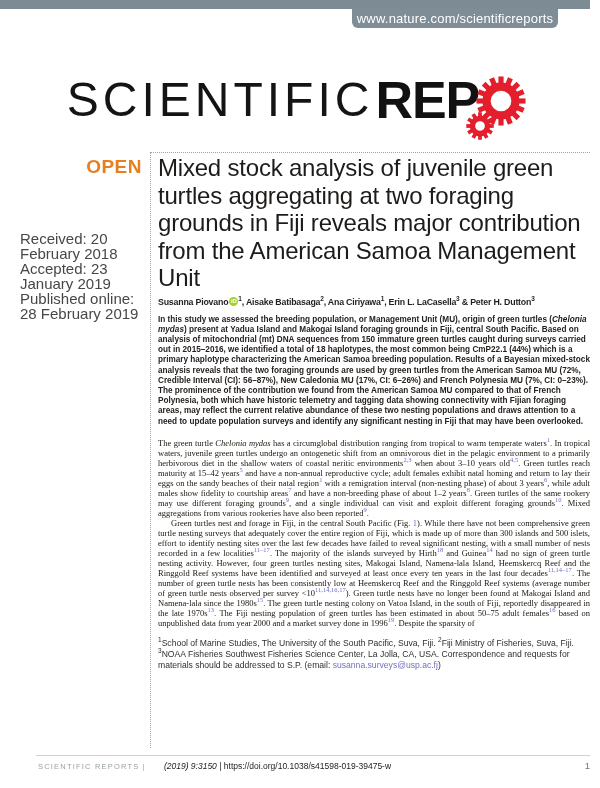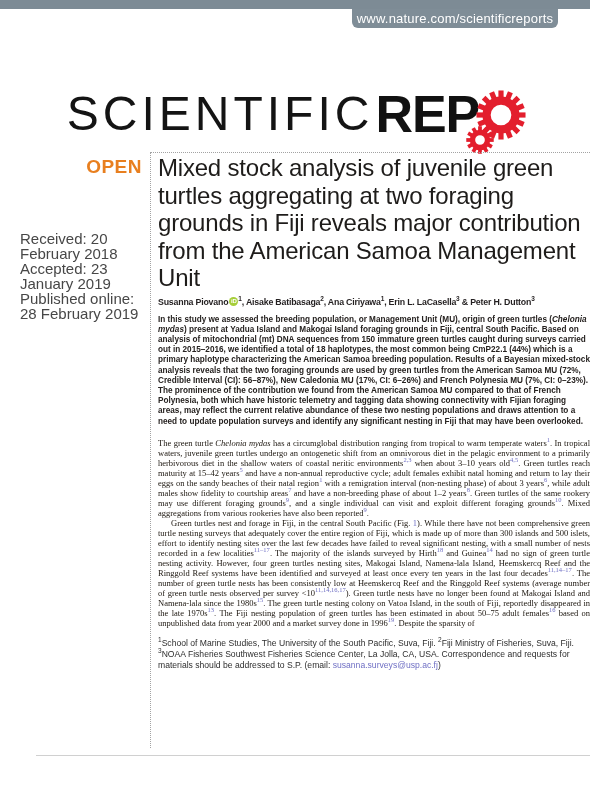--- a/index.html
+++ b/index.html
@@ -13,21 +13,21 @@
   .topbar { position:absolute; left:0; top:0; width:590px; height:9px; background:#7d8b95; }
   .url-badge {
     position:absolute; left:352px; top:9px; width:206px; height:19px;
     background:#7f8d97; border-radius:0 0 6px 6px;
     color:#ffffff; font-size:13px; letter-spacing:.2px;
     display:flex; align-items:center; justify-content:center;
   }
   
   .logo {
     position:absolute; top:60px; left:0; right:10px;
-    display:flex; justify-content:center; align-items:flex-end;
+    display:flex; justify-content:center; align-items:center;
     white-space:nowrap; height:80px;
   }
   .logo-sci {
     font-size:48px; font-weight:400; letter-spacing:4px; color:#141414;
     line-height:52px;
   }
   .logo-rep { font-size:52px; font-weight:700; letter-spacing:-1px; color:#111; line-height:52px; }
   .logo-rep.left { margin-left:2px; }
   .gear-slot { position:relative; display:inline-block; width:44px; height:52px; vertical-align:top; }
   .gear-big { position:absolute; left:-3px; top:2px; width:50px; height:50px; overflow:visible; }
@@ -156,14 +156,19 @@
     <div class="authors">Susanna Piovano<span class="orcid">iD</span><sup>1</sup>, Aisake Batibasaga<sup>2</sup>, Ana Ciriyawa<sup>1</sup>, Erin L. LaCasella<sup>3</sup> &amp; Peter H. Dutton<sup>3</sup></div>
     <div class="abstract">In this study we assessed the breeding population, or Management Unit (MU), origin of green turtles (<em>Chelonia mydas</em>) present at Yadua Island and Makogai Island foraging grounds in Fiji, central South Pacific. Based on analysis of mitochondrial (mt) DNA sequences from 150 immature green turtles caught during surveys carried out in 2015–2016, we identified a total of 18 haplotypes, the most common being CmP22.1 (44%) which is a primary haplotype characterizing the American Samoa breeding population. Results of a Bayesian mixed-stock analysis reveals that the two foraging grounds are used by green turtles from the American Samoa MU (72%, Credible Interval (CI): 56–87%), New Caledonia MU (17%, CI: 6–26%) and French Polynesia MU (7%, CI: 0–23%). The prominence of the contribution we found from the American Samoa MU compared to that of French Polynesia, both which have historic telemetry and tagging data showing connectivity with Fijian foraging areas, may reflect the current relative abundance of these two nesting populations and draws attention to a need to update population surveys and identify any significant nesting in Fiji that may have been overlooked.</div>
     <div class="bodytext">
       <p>The green turtle <em>Chelonia mydas</em> has a circumglobal distribution ranging from tropical to warm temperate waters<sup>1</sup>. In tropical waters, juvenile green turtles undergo an ontogenetic shift from an omnivorous diet in the pelagic environment to a primarily herbivorous diet in the shallow waters of coastal neritic environments<sup>2,3</sup> when about 3–10 years old<sup>4,5</sup>. Green turtles reach maturity at 15–42 years<sup>5</sup> and have a non-annual reproductive cycle; adult females exhibit natal homing and return to lay their eggs on the sandy beaches of their natal region<sup>1</sup> with a remigration interval (non-nesting phase) of about 3 years<sup>6</sup>, while adult males show fidelity to courtship areas<sup>7</sup> and have a non-breeding phase of about 1–2 years<sup>8</sup>. Green turtles of the same rookery may use different foraging grounds<sup>9</sup>, and a single individual can visit and exploit different foraging grounds<sup>10</sup>. Mixed aggregations from various rookeries have also been reported<sup>9</sup>.</p>
       <p class="indent">Green turtles nest and forage in Fiji, in the central South Pacific (Fig. <span class="lnk">1</span>). While there have not been comprehensive green turtle nesting surveys that adequately cover the entire region of Fiji, which is made up of more than 300 islands and 500 islets, effort to identify nesting sites over the last few decades have failed to reveal significant nesting, with a small number of nests recorded in a few localities<sup>11–17</sup>. The majority of the islands surveyed by Hirth<sup>18</sup> and Guinea<sup>14</sup> had no sign of green turtle nesting activity. However, four green turtles nesting sites, Makogai Island, Namena-lala Island, Heemskercq Reef and the Ringgold Reef systems have been identified and surveyed at least once every ten years in the last four decades<sup>11,14–17</sup>. The number of green turtle nests has been consistently low at Heemskercq Reef and the Ringgold Reef systems (average number of green turtle nests observed per survey &lt;10<sup>11,14,16,17</sup>). Green turtle nests have no longer been found at Makogai Island and Namena-lala since the 1980s<sup>15</sup>. The green turtle nesting colony on Vatoa Island, in the south of Fiji, reportedly disappeared in the late 1970s<sup>13</sup>. The Fiji nesting population of green turtles has been estimated in about 50–75 adult females<sup>16</sup> based on unpublished data from year 2000 and a market survey done in 1996<sup>19</sup>. Despite the sparsity of</p>
     </div>
     <div class="footnote"><sup>1</sup>School of Marine Studies, The University of the South Pacific, Suva, Fiji. <sup>2</sup>Fiji Ministry of Fisheries, Suva, Fiji. <sup>3</sup>NOAA Fisheries Southwest Fisheries Science Center, La Jolla, CA, USA. Correspondence and requests for materials should be addressed to S.P. (email: <span class="lnk">susanna.surveys@usp.ac.fj</span>)</div>
   </div>
 
   <div class="footer-rule"></div>
+  <div class="footer">
+    <span class="footer-journal">SCIENTIFIC REPORTS |</span>
+    <span class="footer-cite"><em>(2019) 9:3150</em> <span>| https://doi.org/10.1038/s41598-019-39475-w</span></span>
+    <span class="footer-page">1</span>
+  </div>
 
 </div>
 
 </body></html>

